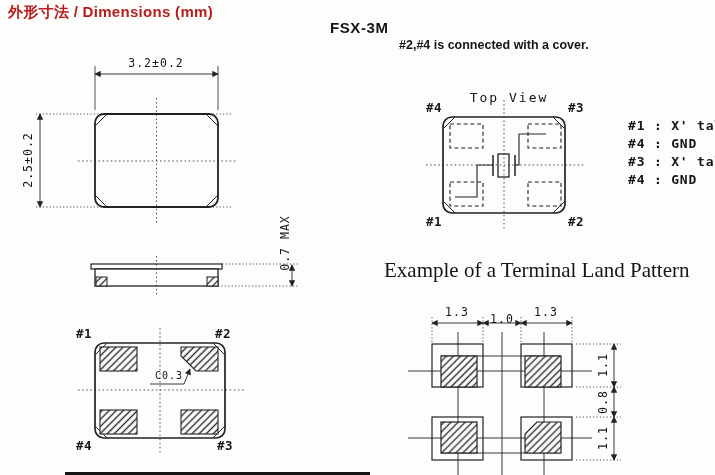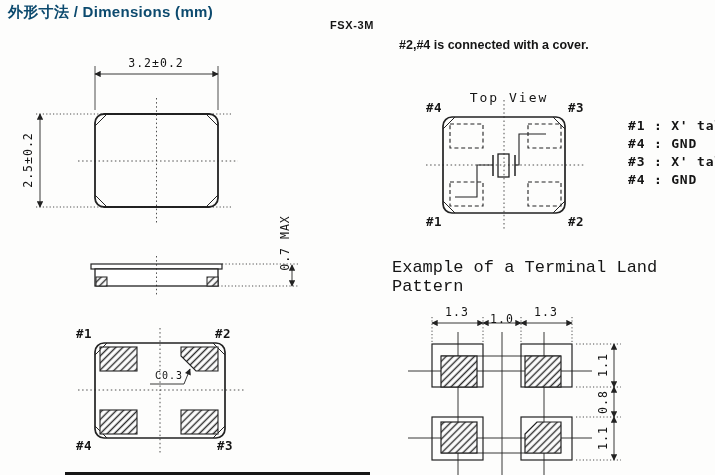--- a/index.html
+++ b/index.html
@@ -3,27 +3,27 @@
 <meta charset="utf-8">
 <style>
   html,body{margin:0;padding:0;background:#e8e8e8;}
   .stage{
     position:relative;width:715px;height:475px;background:#fdfdfc;
     font-family:"DejaVu Sans Mono",monospace;color:#151515;overflow:hidden;
   }
   .abs{position:absolute;}
   svg{display:block;}
   .t-title{left:8px;top:3px;font-family:"Liberation Sans",sans-serif;
-    font-weight:700;font-size:15px;color:#0c4a6e;letter-spacing:.3px;}
+    font-weight:700;font-size:15px;color:#b91c1c;letter-spacing:.3px;}
   .t-model{left:330px;top:19px;font-family:"Liberation Sans",sans-serif;
-    font-size:11px;font-weight:600;letter-spacing:.6px;}
+    font-size:15px;font-weight:600;letter-spacing:.6px;}
   .t-cover{left:399px;top:38px;font-family:"Liberation Sans",sans-serif;
     font-size:12.5px;font-weight:700;}
-  .t-land-title{left:392px;top:258px;font-family:Liberation Mono, monospace;
-    font-size:17px;font-weight:400;}
+  .t-land-title{left:384px;top:258px;font-family:Liberation Serif, serif;
+    font-size:21px;font-weight:400;}
   .dim{font-size:11.5px;letter-spacing:1px;white-space:nowrap;text-align:center;}
   .rot{transform:rotate(-90deg);}
   .padlbl{font-size:12.5px;font-weight:700;letter-spacing:.5px;}
   .tv-title{left:469px;top:90px;width:80px;text-align:center;font-size:13px;
     font-weight:400;letter-spacing:2px;}
   .pin{left:628px;font-size:13px;font-weight:600;letter-spacing:.8px;white-space:nowrap;}
   .pin1{top:118px;} .pin2{top:136px;} .pin3{top:154px;} .pin4{top:172px;}
   .d-w{left:116px;top:56px;width:80px;}
   .d-h{left:-12px;top:153px;width:80px;}
   .d-t{left:250px;top:236px;width:70px;}

